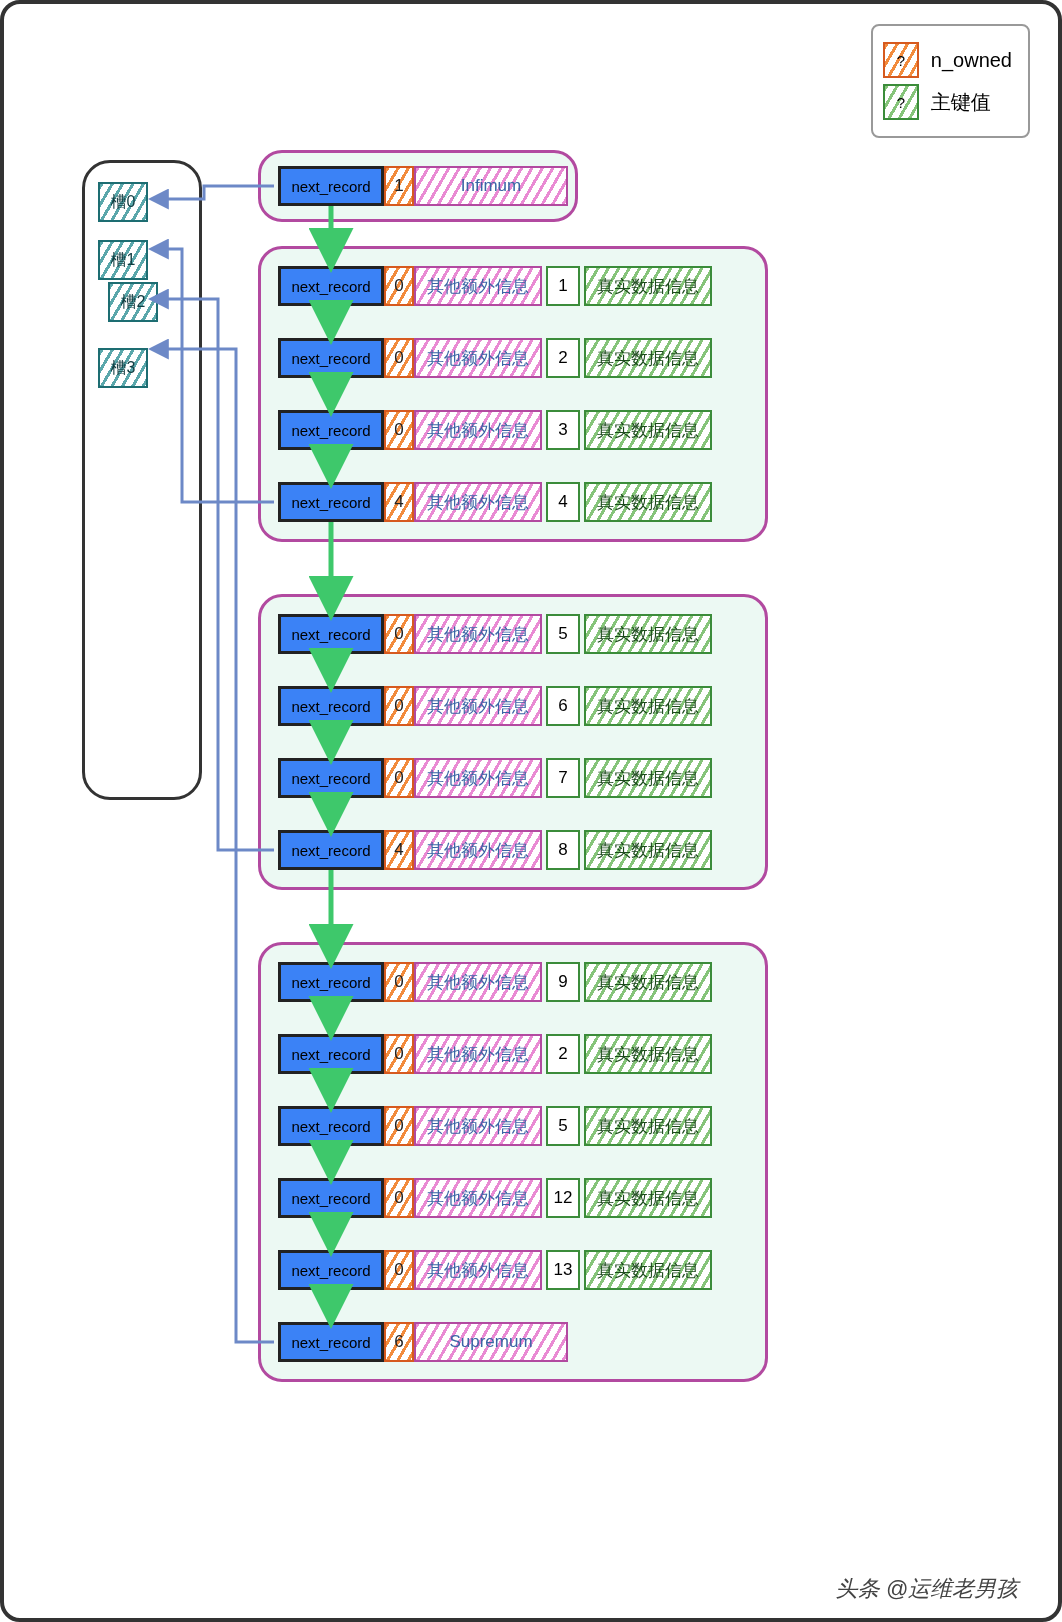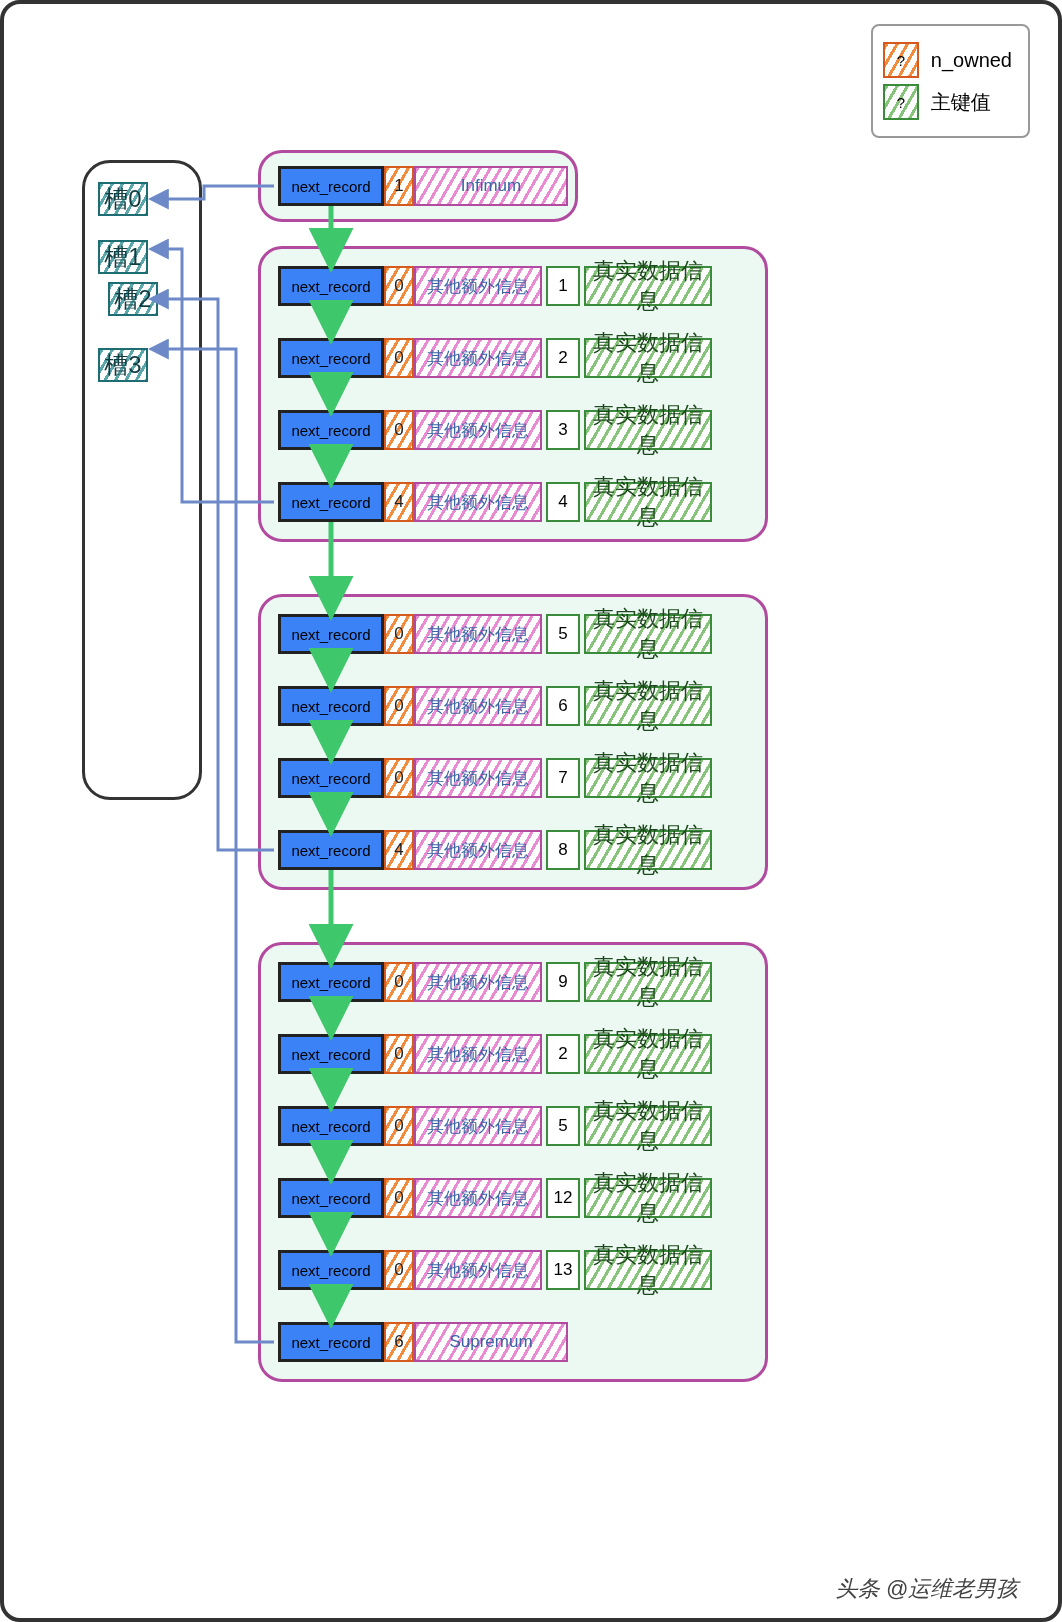--- a/index.html
+++ b/index.html
@@ -54,26 +54,26 @@
     width: 120px;
     height: 640px;
     border: 3px solid #333;
     border-radius: 28px;
     background: #fff;
   }
   .slot {
     position: absolute;
     left: 94px;
     width: 50px;
-    height: 34px;
+    height: 40px;
     border: 2px solid #1d6d72;
     display: flex;
     align-items: center;
     justify-content: center;
-    font-size: 24px;
+    font-size: 16px;
     color: #123c40;
     background: #fff;
   }
   .hatch-teal { background: repeating-linear-gradient(120deg, #5aa7ab 0 3px, #fff 3px 9px); }
   .hatch-orange { background: repeating-linear-gradient(120deg, #f28b3c 0 3px, #fff 3px 9px); border: 2px solid #d65a1f; }
   .hatch-pink { background: repeating-linear-gradient(120deg, #e98ad3 0 3px, #fff 3px 9px); border: 2px solid #b24aa0; }
   .hatch-green { background: repeating-linear-gradient(120deg, #86c47a 0 3px, #fff 3px 9px); border: 2px solid #3b8c3a; }
   .group {
     position: absolute;
     left: 254px;
@@ -114,21 +114,21 @@
   .cell-pk {
     width: 34px;
     font-size: 17px;
     border: 2px solid #3b8c3a;
     background: #fff;
     margin-left: 4px;
   }
   .cell-data {
     width: 128px;
     color: #1c4a1c;
-    font-size: 22px;
+    font-size: 17px;
     margin-left: 4px;
     text-align: center;
   }
   .cell-inf {
     width: 154px;
     color: #3a64a5;
     font-size: 17px;
   }
   .watermark {
     position: absolute;

